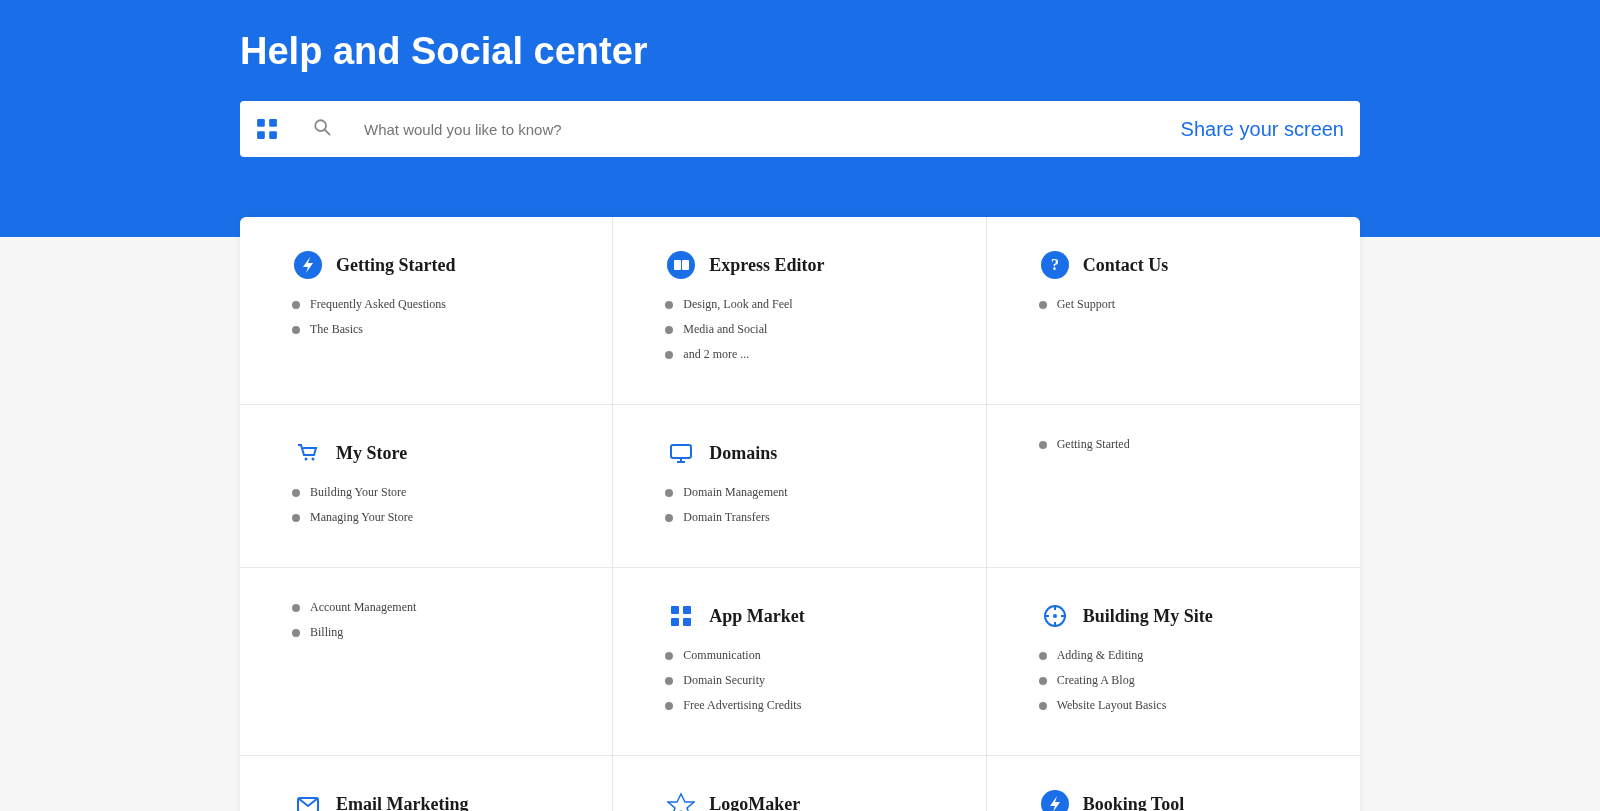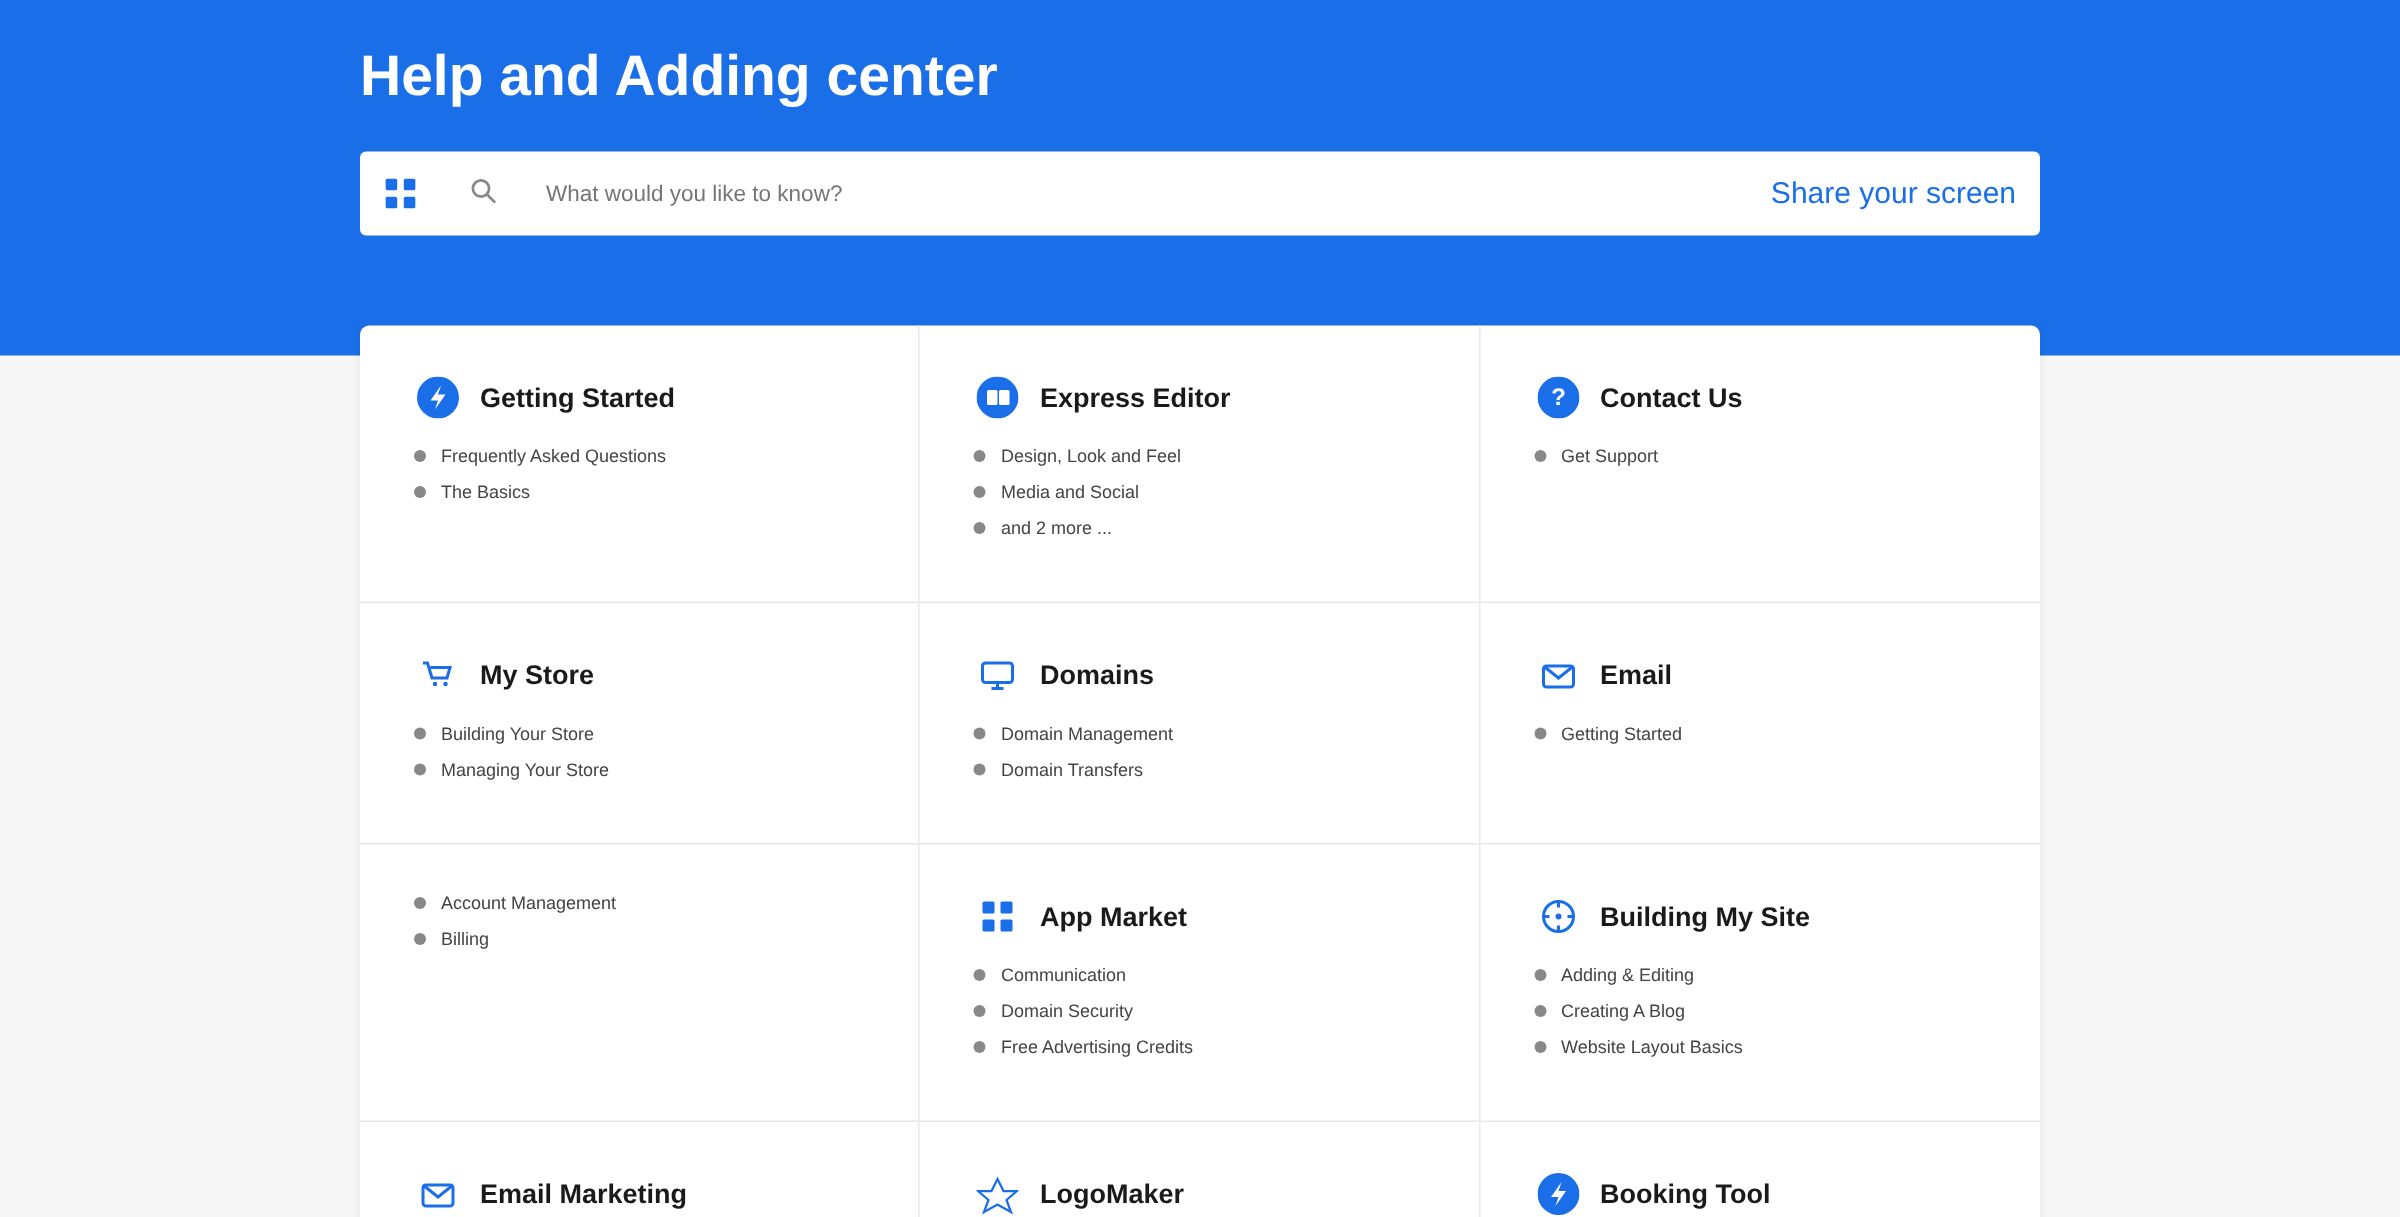--- a/index.html
+++ b/index.html
@@ -97,22 +97,23 @@
       display: grid;
       grid-template-columns: 1fr 1fr 1fr;
       border-bottom: 1px solid #e8e8e8;
     }
 
     .category-row:last-child {
       border-bottom: none;
     }
 
     .category-cell {
-      padding: 32px 36px;
+      padding: 32px 52px;
       border-right: 1px solid #e8e8e8;
+      font-family: Liberation Serif, serif;
     }
 
     .category-cell:last-child {
       border-right: none;
     }
 
     .category-header {
       display: flex;
       align-items: center;
       margin-bottom: 16px;
@@ -167,21 +168,21 @@
     .bottom-row {
       background: #f7f7f7;
       padding: 20px 0 0 0;
     }
   </style>
 </head>
 <body>
 
 <div class="header-section">
   <div class="header-inner">
-    <h1 class="page-title">Help and Adding center</h1>
+    <h1 class="page-title">Help and Social center</h1>
     <div class="search-bar">
       <div class="grid-icon">
         <svg class="grid-svg" viewBox="0 0 20 20">
           <rect x="1" y="1" width="7" height="7" rx="1"></rect>
           <rect x="12" y="1" width="7" height="7" rx="1"></rect>
           <rect x="1" y="12" width="7" height="7" rx="1"></rect>
           <rect x="12" y="12" width="7" height="7" rx="1"></rect>
         </svg>
       </div>
       <span class="search-icon">
@@ -294,29 +295,20 @@
             <ul class="category-links">
               <li>
                 <a>Domain Management</a>
               </li>
               <li>
                 <a>Domain Transfers</a>
               </li>
             </ul>
           </div>
           <div class="category-cell">
-            <div class="category-header">
-              <div class="category-icon">
-                <svg width="28" height="28" viewBox="0 0 28 28" fill="none">
-      <rect x="4" y="8" width="20" height="14" rx="2" stroke="#1a6fe8" stroke-width="2" fill="none"></rect>
-      <polyline points="4,8 14,16 24,8" stroke="#1a6fe8" stroke-width="2" fill="none"></polyline>
-    </svg>
-              </div>
-              <span class="category-title">Email</span>
-            </div>
             <ul class="category-links">
               <li>
                 <a>Getting Started</a>
               </li>
             </ul>
           </div>
         </div>
         <div class="category-row">
           <div class="category-cell">
             <ul class="category-links">

